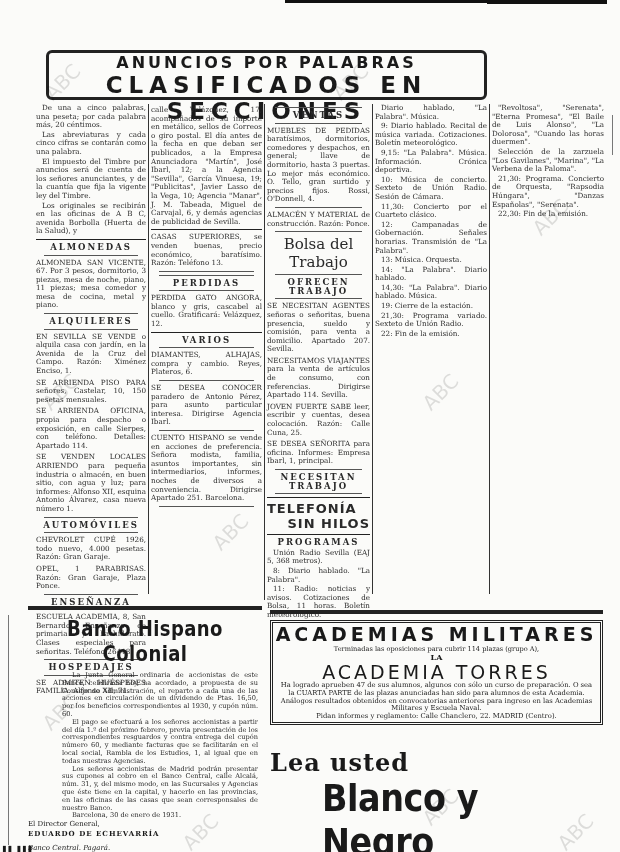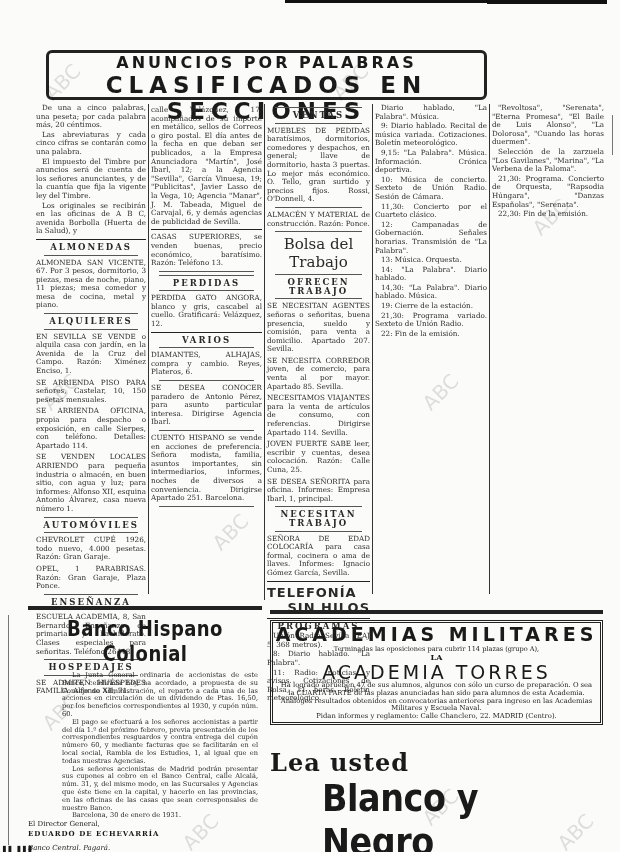--- a/index.html
+++ b/index.html
@@ -130,28 +130,26 @@
   <div class="hrule thin"></div>
   <div class="ad">MUEBLES DE PEDIDAS baratísimos, dormitorios, comedores y despachos, en general; llave de dormitorio, hasta 3 puertas. Lo mejor más económico. O. Tello, gran surtido y precios fijos. Rossi, O'Donnell, 4.</div>
   <div class="hrule thin"></div>
   <div class="ad">ALMACÉN Y MATERIAL de construcción. Razón: Ponce.</div>
   <div class="hrule thin"></div>
   <div class="big-head">Bolsa del Trabajo</div>
   <div class="hrule thin"></div>
   <div class="sec-head">OFRECEN TRABAJO</div>
   <div class="hrule thin"></div>
   <div class="ad">SE NECESITAN AGENTES señoras o señoritas, buena presencia, sueldo y comisión, para venta a domicilio. Apartado 207. Sevilla.</div>
-  <div class="ad">SE NECESITA CORREDOR joven, de comercio, para venta al por mayor. Apartado 85. Sevilla.</div>
   <div class="ad">NECESITAMOS VIAJANTES para la venta de artículos de consumo, con referencias. Dirigirse Apartado 114. Sevilla.</div>
   <div class="ad">JOVEN FUERTE SABE leer, escribir y cuentas, desea colocación. Razón: Calle Cuna, 25.</div>
   <div class="ad">SE DESEA SEÑORITA para oficina. Informes: Empresa Ibarl, 1, principal.</div>
   <div class="hrule thin"></div>
   <div class="sec-head">NECESITAN TRABAJO</div>
   <div class="hrule thin"></div>
-  <div class="ad">SEÑORA DE EDAD COLOCARÍA para casa formal, cocinera o ama de llaves. Informes: Ignacio Gómez García, Sevilla.</div>
   <div class="hrule"></div>
   <div class="tel-head">TELEFONÍA</div>
   <div class="tel-head" style="text-align:right;">SIN HILOS</div>
   <div class="hrule"></div>
   <div class="sec-head">PROGRAMAS</div>
   <p>Unión Radio Sevilla (EAJ 5, 368 metros).</p>
   <p>8: Diario hablado. "La Palabra".</p>
   <p>11: Radio: noticias y avisos. Cotizaciones de Bolsa, 11 horas. Boletín meteorológico.</p>
 </div>
 

